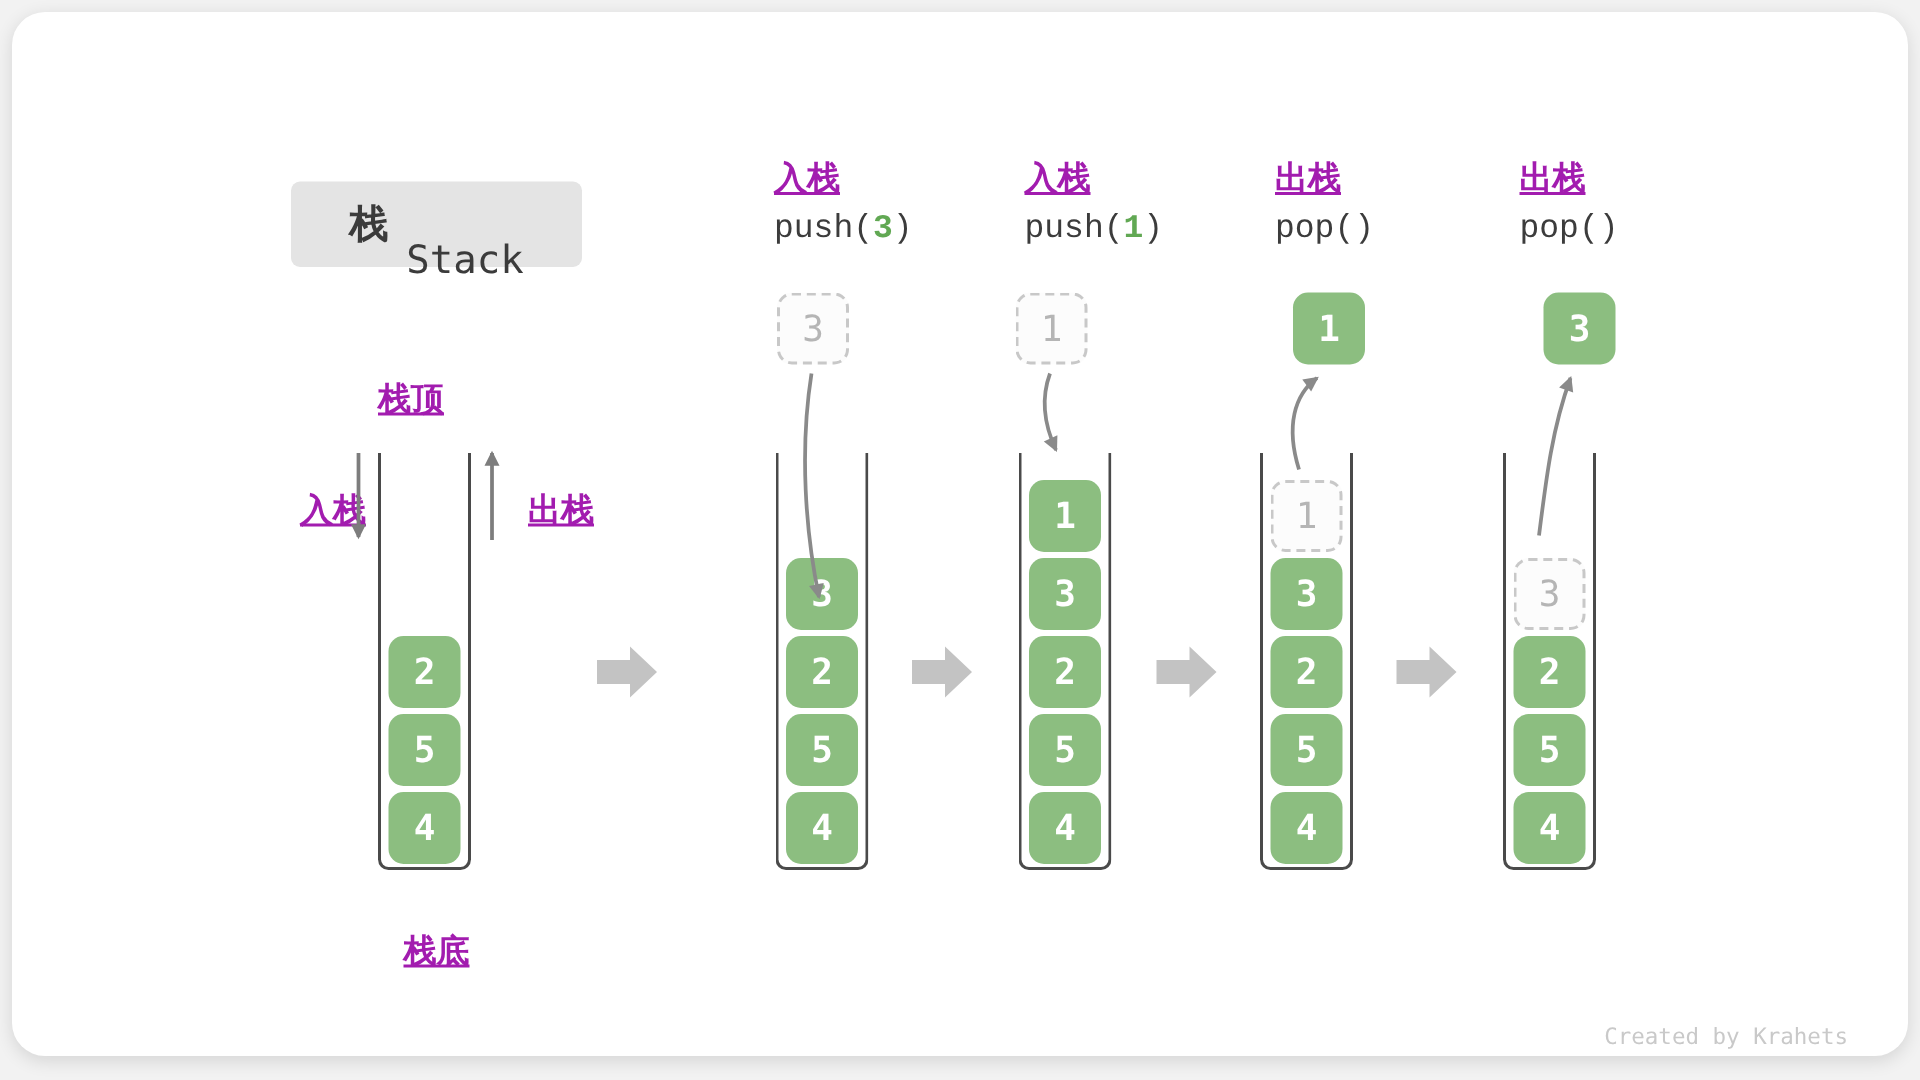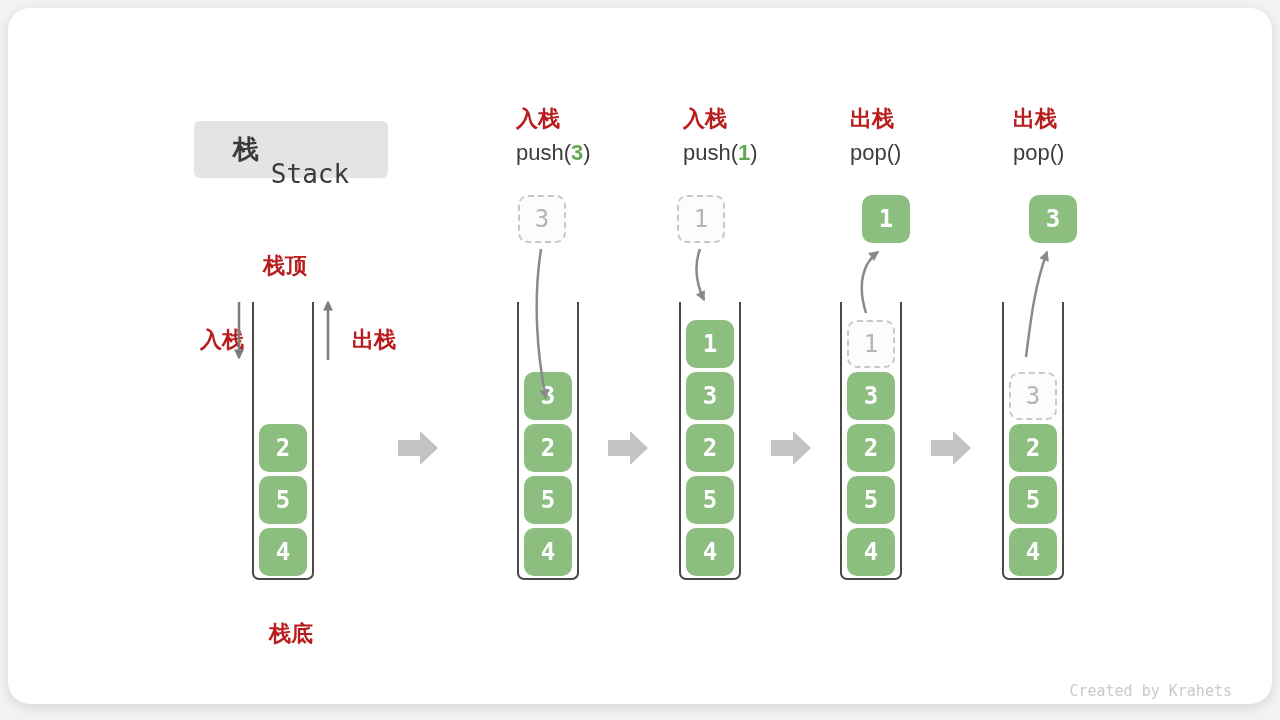--- a/index.html
+++ b/index.html
@@ -18,24 +18,24 @@
   .title-badge{
     position:absolute;left:186px;top:113px;width:194px;height:57px;
     background:var(--title-bg,#e4e4e4);border-radius:6px;
     display:flex;align-items:center;justify-content:center;gap:12px;
     color:#3b3b3b;font-size:26px;
   }
   .title-badge .zh{font-weight:bold;}
   .title-badge .en{font-family:"DejaVu Sans Mono",monospace;margin-top:48px;}
   .cjk{
     font-family:"Liberation Sans",sans-serif;font-weight:bold;
-    font-size:22px;color:#b91c1c;white-space:nowrap;
+    font-size:22px;color:#a21caf;white-space:nowrap;text-decoration:underline;
   }
   .code{
-    font-family:Liberation Sans, sans-serif;font-size:22px;color:#3c3c3c;
+    font-family:Liberation Mono, monospace;font-size:22px;color:#3c3c3c;
     white-space:nowrap;
   }
   .code .arg{color:var(--code-green,#61a853);font-weight:bold;}
   .frame{
     position:absolute;width:62px;height:278px;box-sizing:border-box;
     border-left:2px solid #4a4a4a;border-right:2px solid #4a4a4a;
     border-bottom:2px solid #4a4a4a;
     border-radius:0 0 7px 7px;background:#ffffff;
   }
   .box{
@@ -60,21 +60,21 @@
 <body>
 
 <div class="canvas">
   <div class="card">
 
     <div class="title-badge">
       <span class="zh">栈</span>
         <span class="en">Stack</span>
     </div>
 
-    <div class="abs cjk side-label" style="left:227px;top:243px;">栈顶</div>
+    <div class="abs cjk side-label" style="left:216px;top:243px;">栈顶</div>
     <div class="abs cjk side-label" style="left:233px;top:611px;">栈底</div>
     <div class="abs cjk" style="left:184px;top:317px;width:52px;text-align:right;">入栈</div>
     <div class="abs cjk" style="left:344px;top:317px;">出栈</div>
 
     <div class="credit">Created by Krahets</div>
   </div>
 
   <div id="dynamic">
       <div class="frame" style="left: 252px; top: 302px;"></div>
       <div class="box" style="left: 259px; top: 424px;">2</div>

